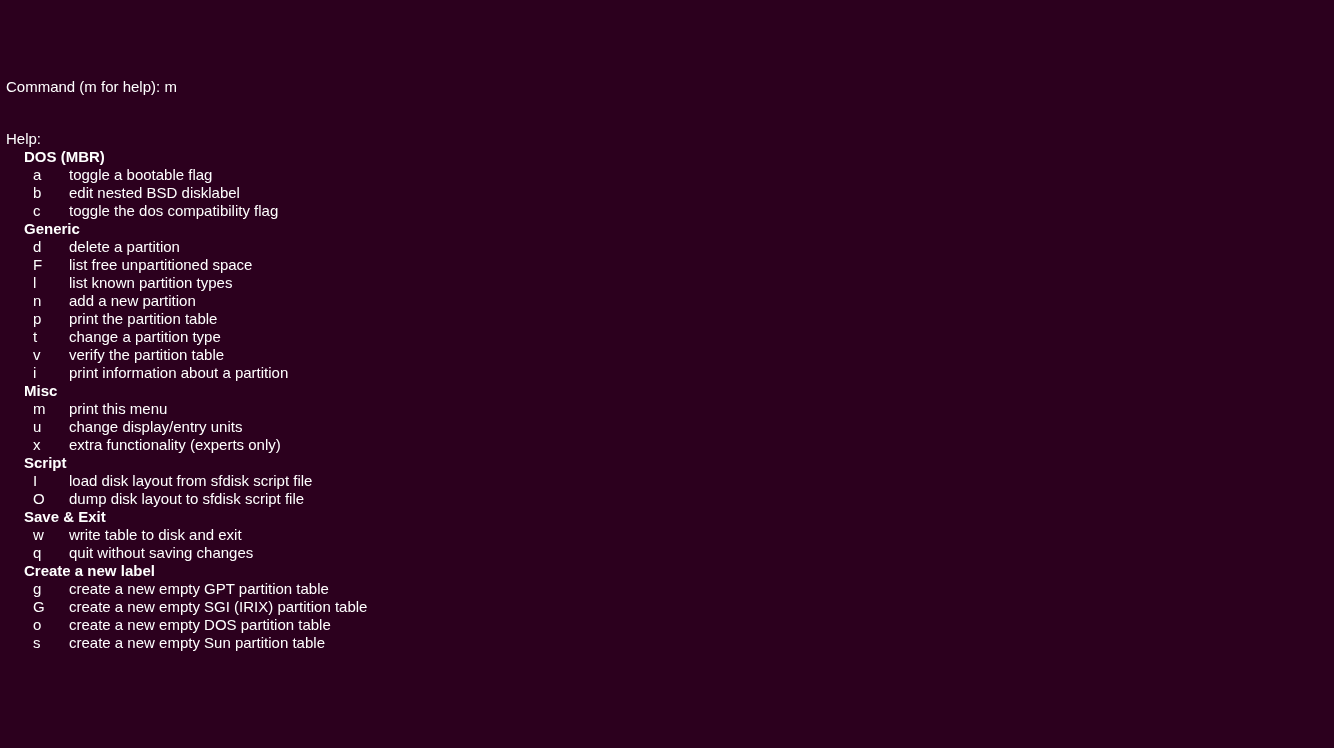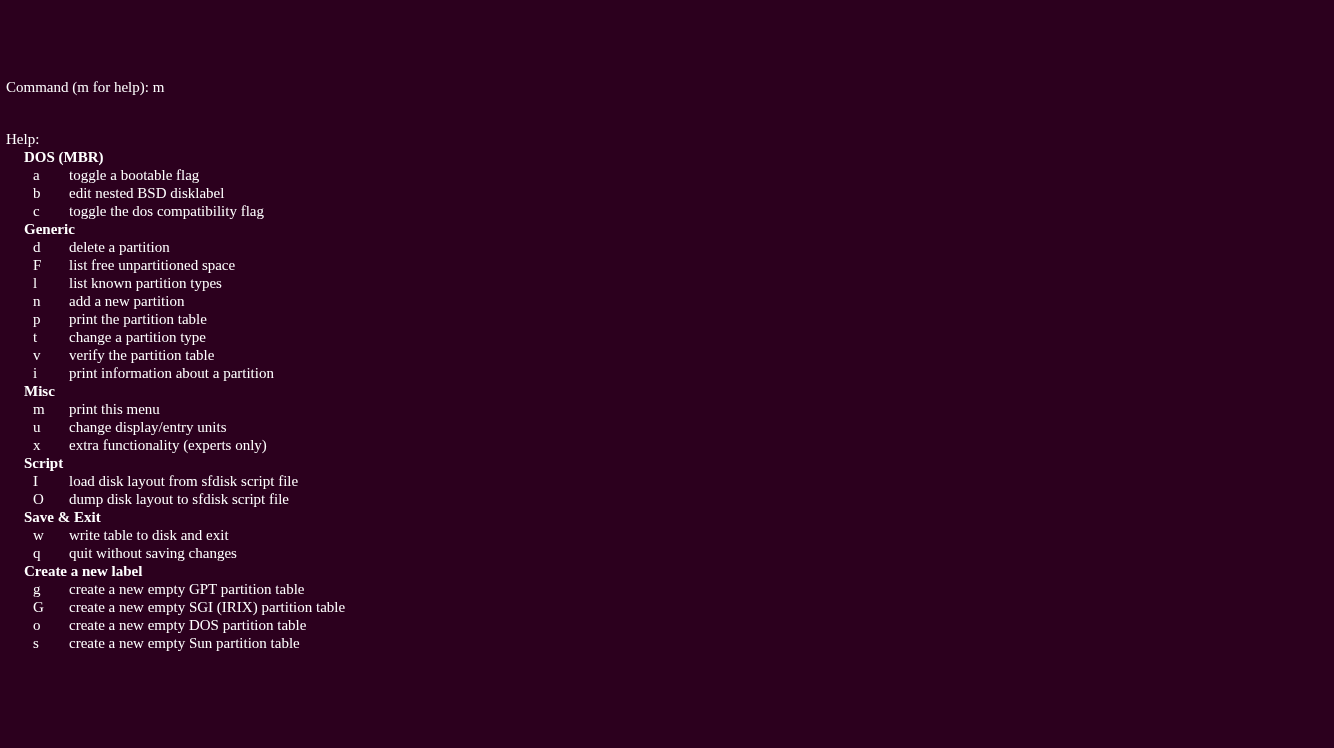--- a/index.html
+++ b/index.html
@@ -13,21 +13,21 @@
       font-family: 'Ubuntu Mono', 'DejaVu Sans Mono', 'Courier New', monospace;
       font-size: 15px;
       line-height: 18px;
       padding: 6px;
       width: 1334px;
       height: 748px;
       overflow: hidden;
       white-space: pre;
     }
     .terminal {
-      font-family: Liberation Serif, serif;
+      font-family: Liberation Sans, sans-serif;
     }
     .prompt-line {
       display: block;
     }
     .section {
       margin-top: 0;
     }
     .section-header {
       font-weight: bold;
       padding-left: 18px;

